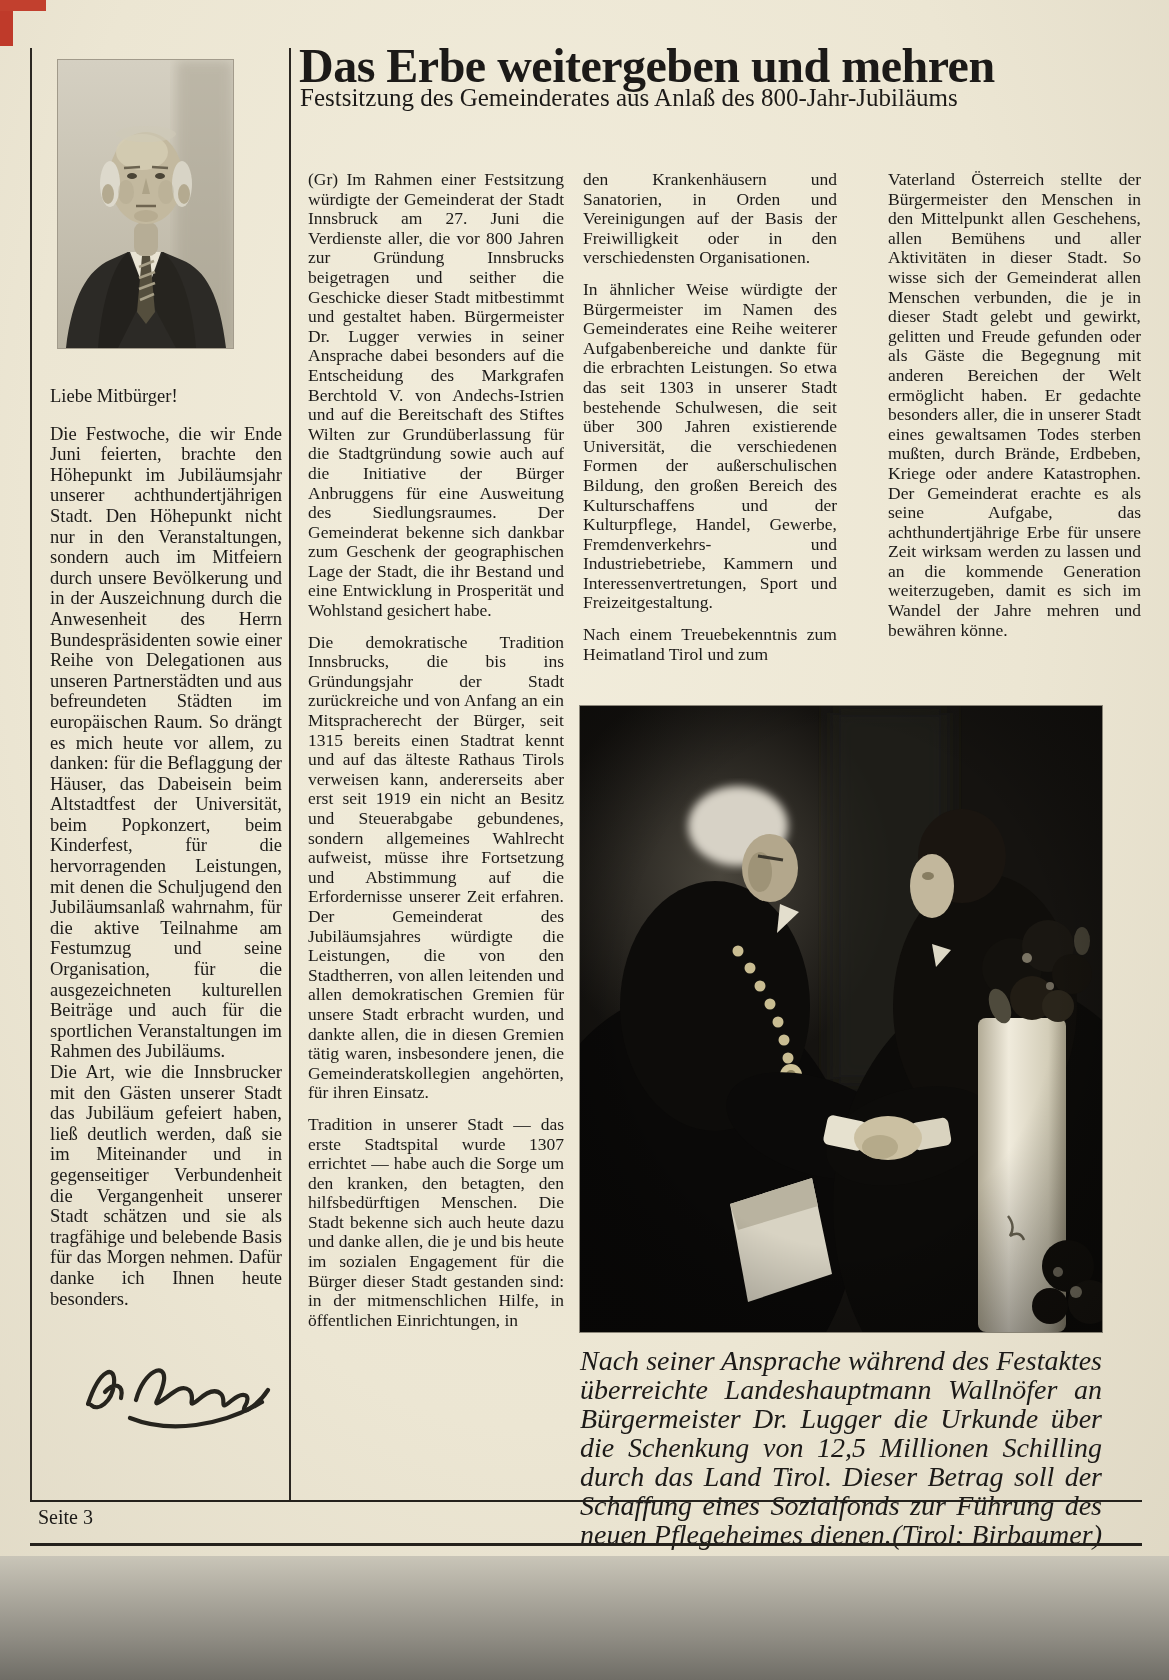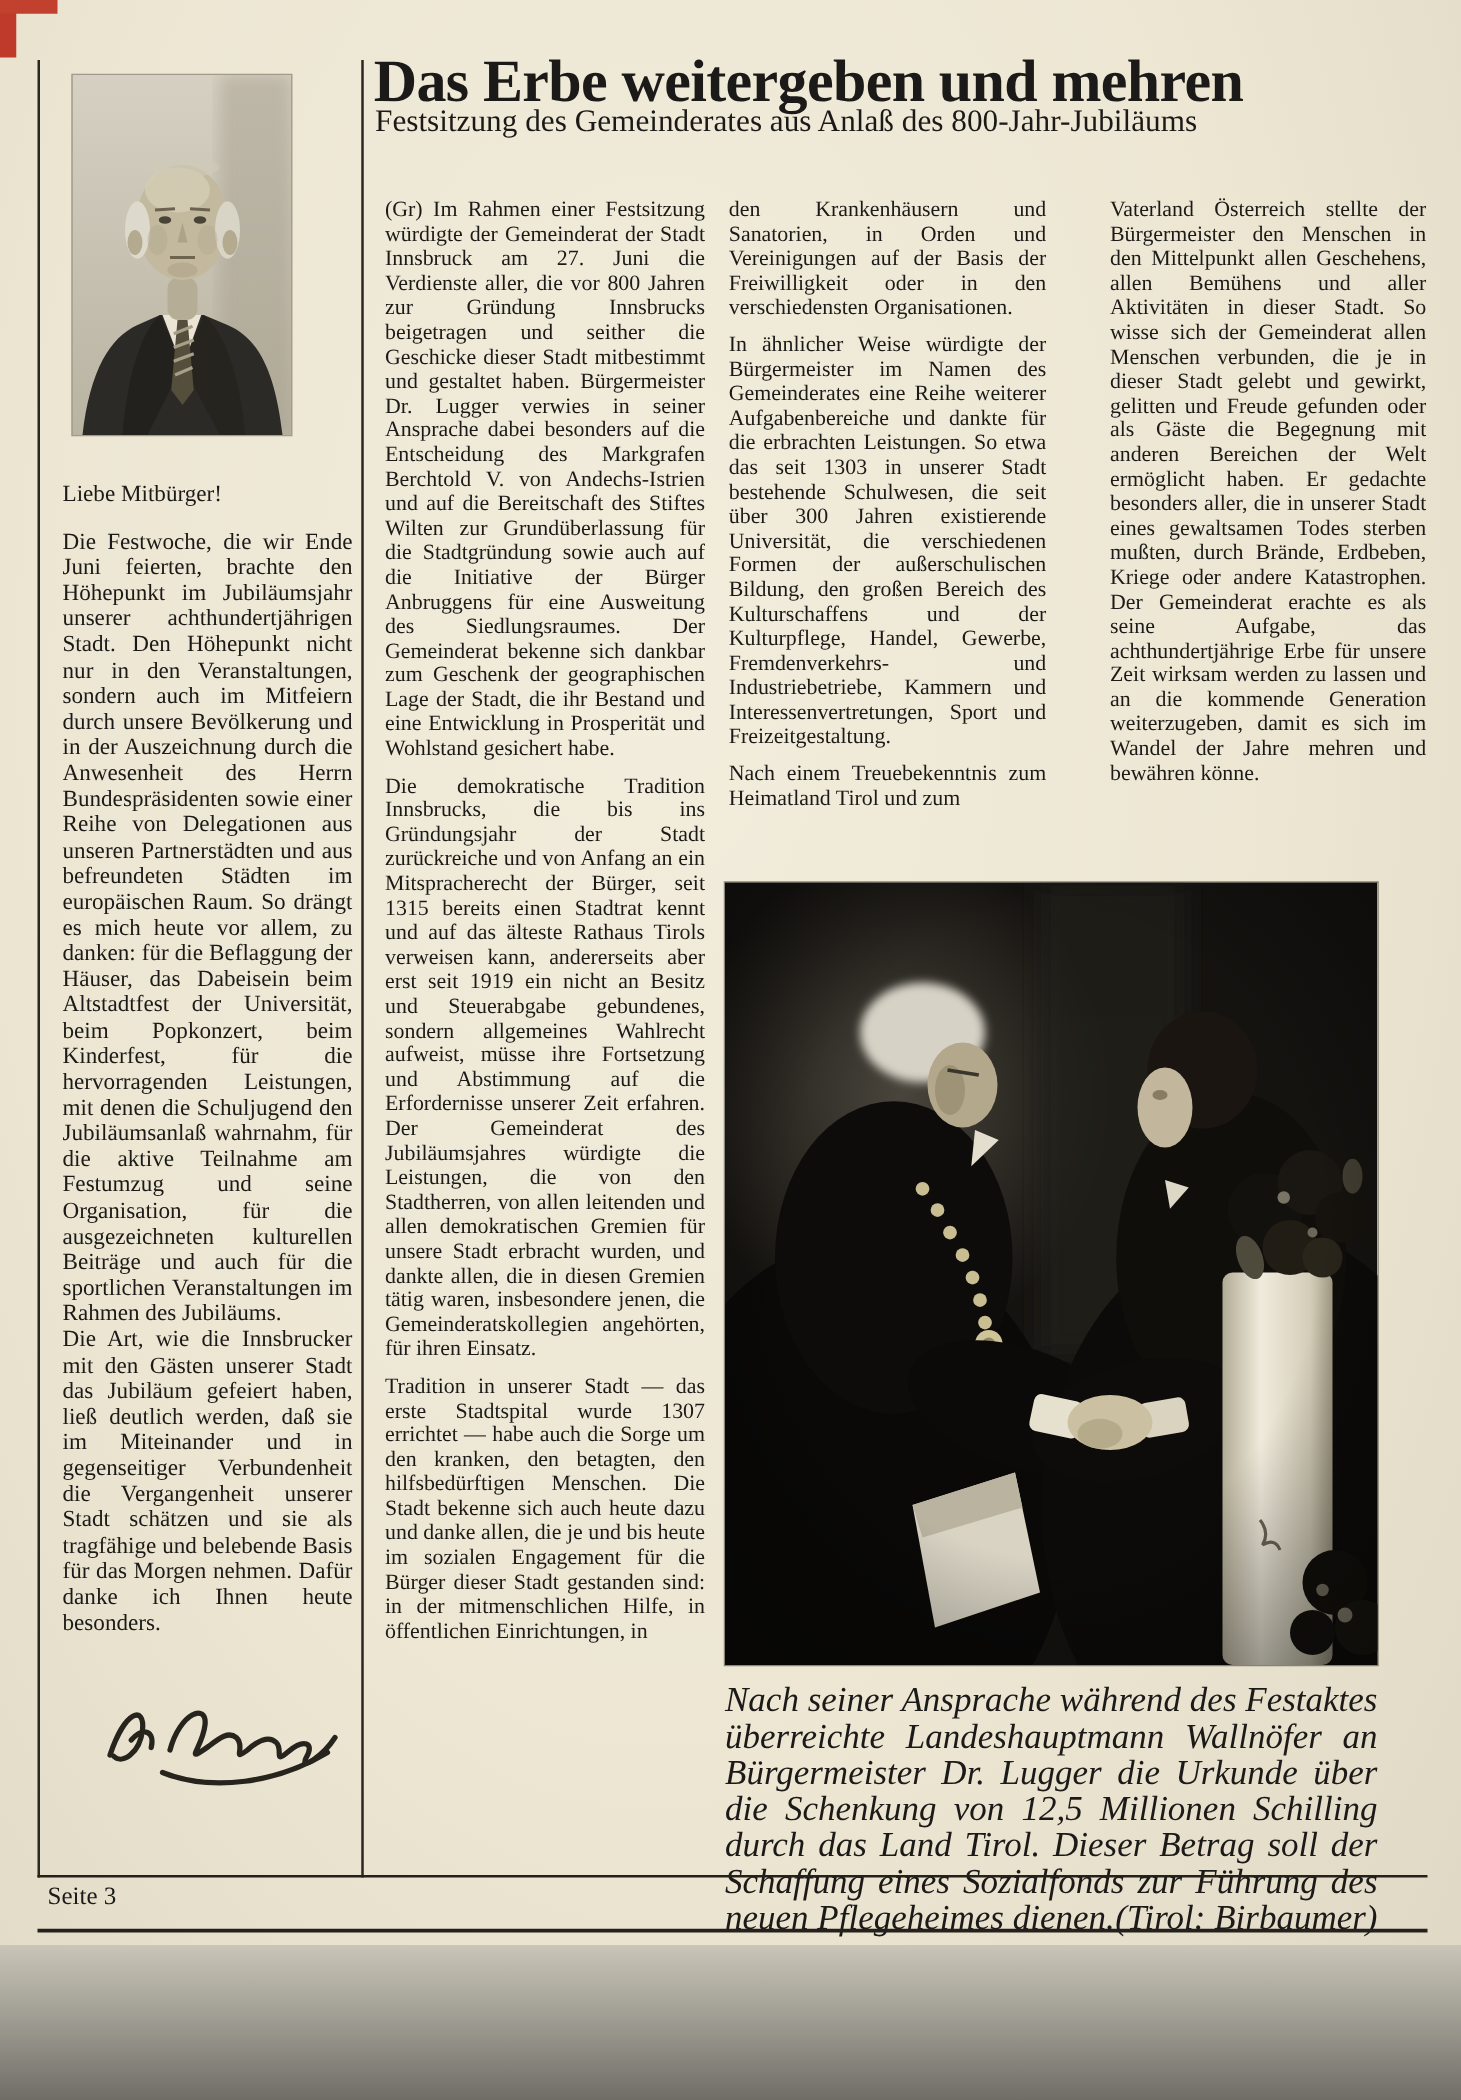--- a/index.html
+++ b/index.html
@@ -23,21 +23,21 @@
   .letter{position:absolute;left:50px;top:372px;width:232px;height:968px;overflow:hidden;
     font-size:18.5px;line-height:20.6px;text-align:justify;hyphens:auto;-webkit-hyphens:auto;}
   .letter .salutation{margin:14px 0 17px 0;}
   .letter p.body{margin:0;}
   .signature{position:absolute;left:72px;top:1342px;width:200px;height:110px;}
   .article-col{position:absolute;top:158px;font-size:17.5px;line-height:19.6px;
     text-align:justify;hyphens:auto;-webkit-hyphens:auto;overflow:hidden;}
   #col1{left:308px;width:256px;height:1342px;}
   #col2{left:583px;width:254px;height:548px;}
   #col3{left:888px;width:253px;height:548px;}
-  .article-col p{margin:0 0 10px 0;}
+  .article-col p{margin:12px 0 10px 0;}
   .photo{position:absolute;left:580px;top:706px;width:522px;height:626px;
     box-shadow:0 0 0 1px rgba(40,36,28,.5);}
   .photo svg{display:block;width:100%;height:100%;}
   .caption{position:absolute;left:580px;top:1346px;width:522px;
     font-size:28px;line-height:29px;font-style:italic;text-align:justify;hyphens:auto;}
   .caption .credit{position:absolute;right:0;bottom:0;background:inherit;}
   .footer-rule{position:absolute;left:30px;width:1112px;background:#24211c;}
   #footer-rule-top{top:1500px;height:2px;}
   #footer-rule-bottom{top:1543px;height:3px;}
   .footer-text{position:absolute;left:30px;top:1506px;width:1112px;box-sizing:border-box;

